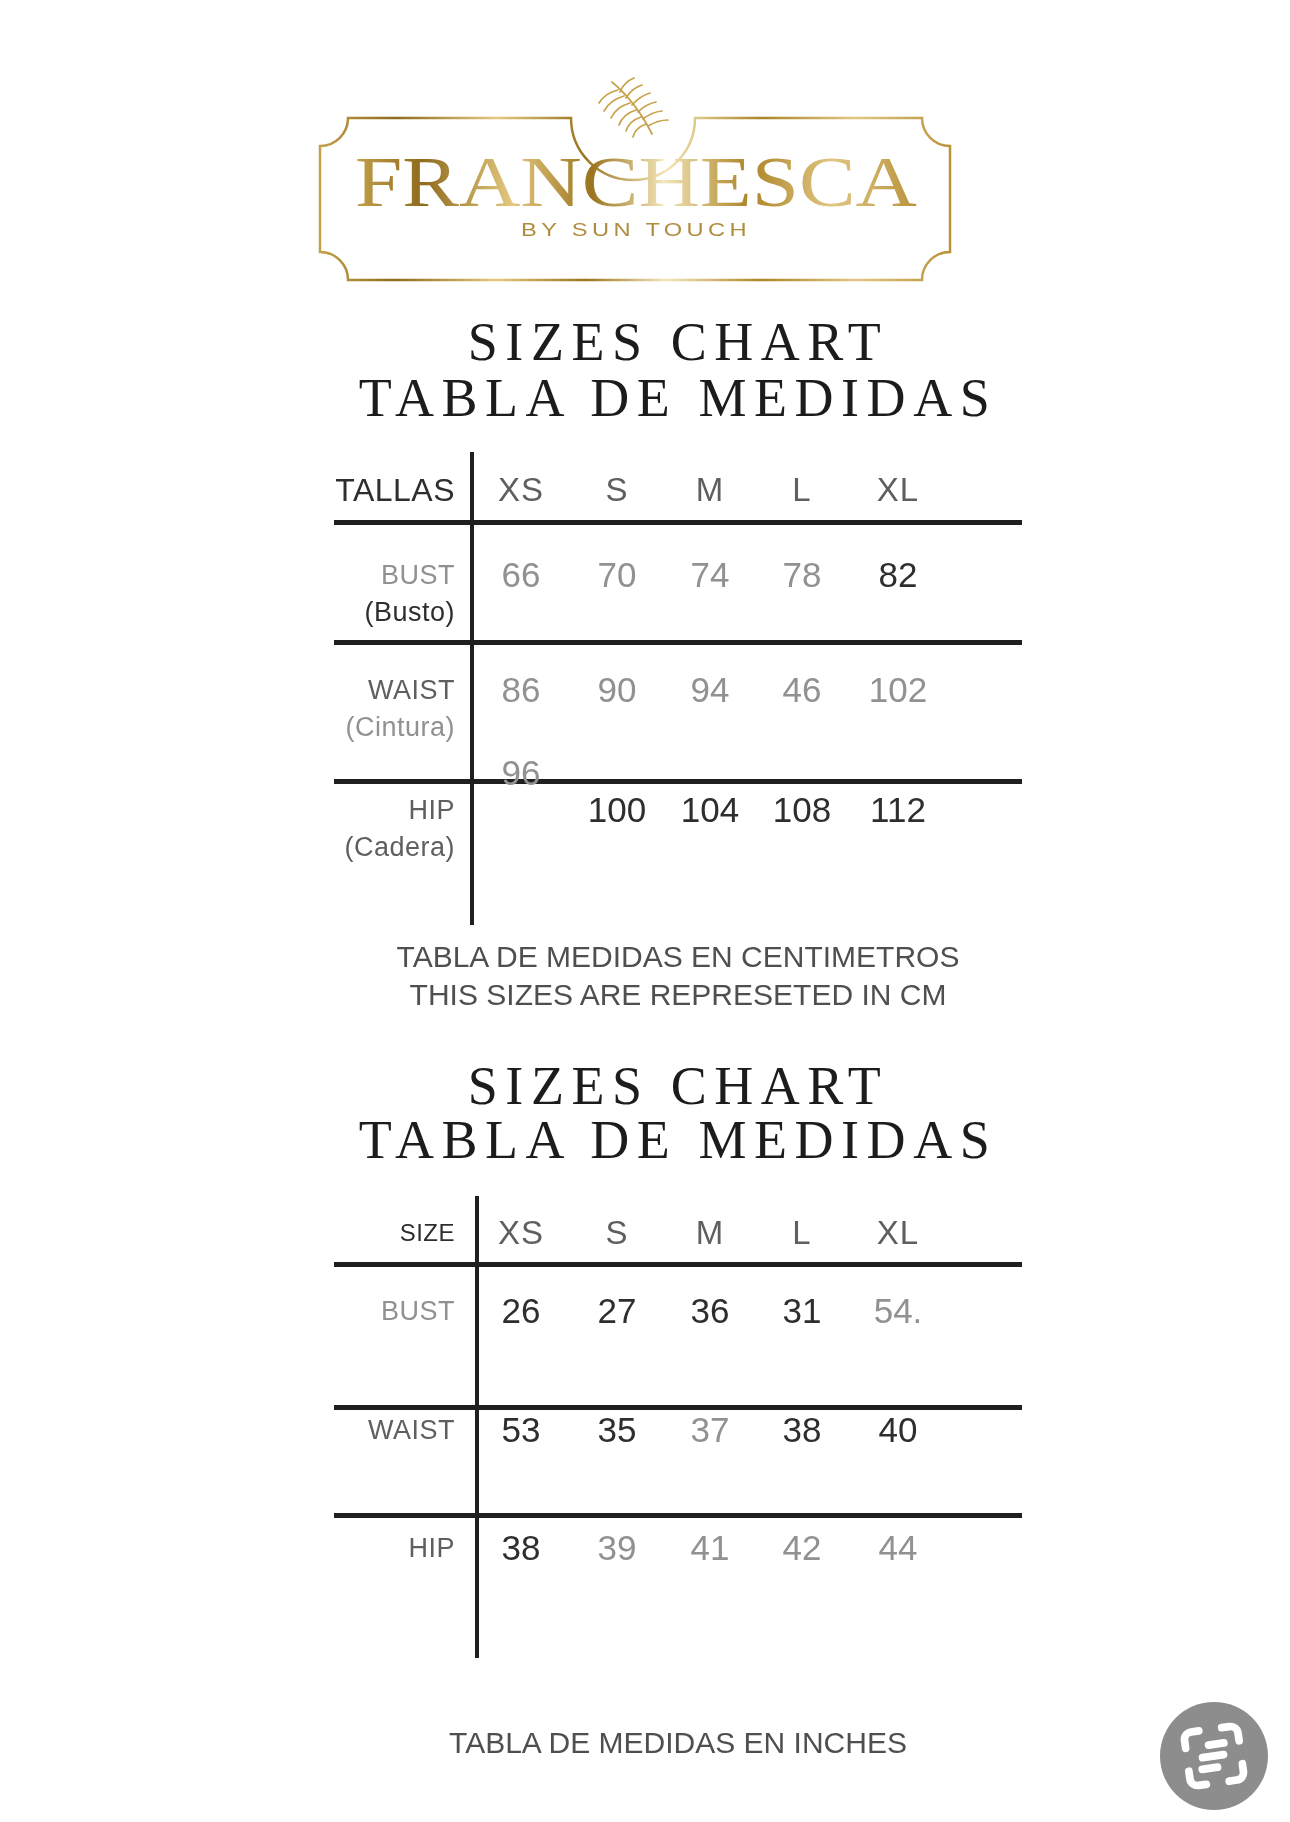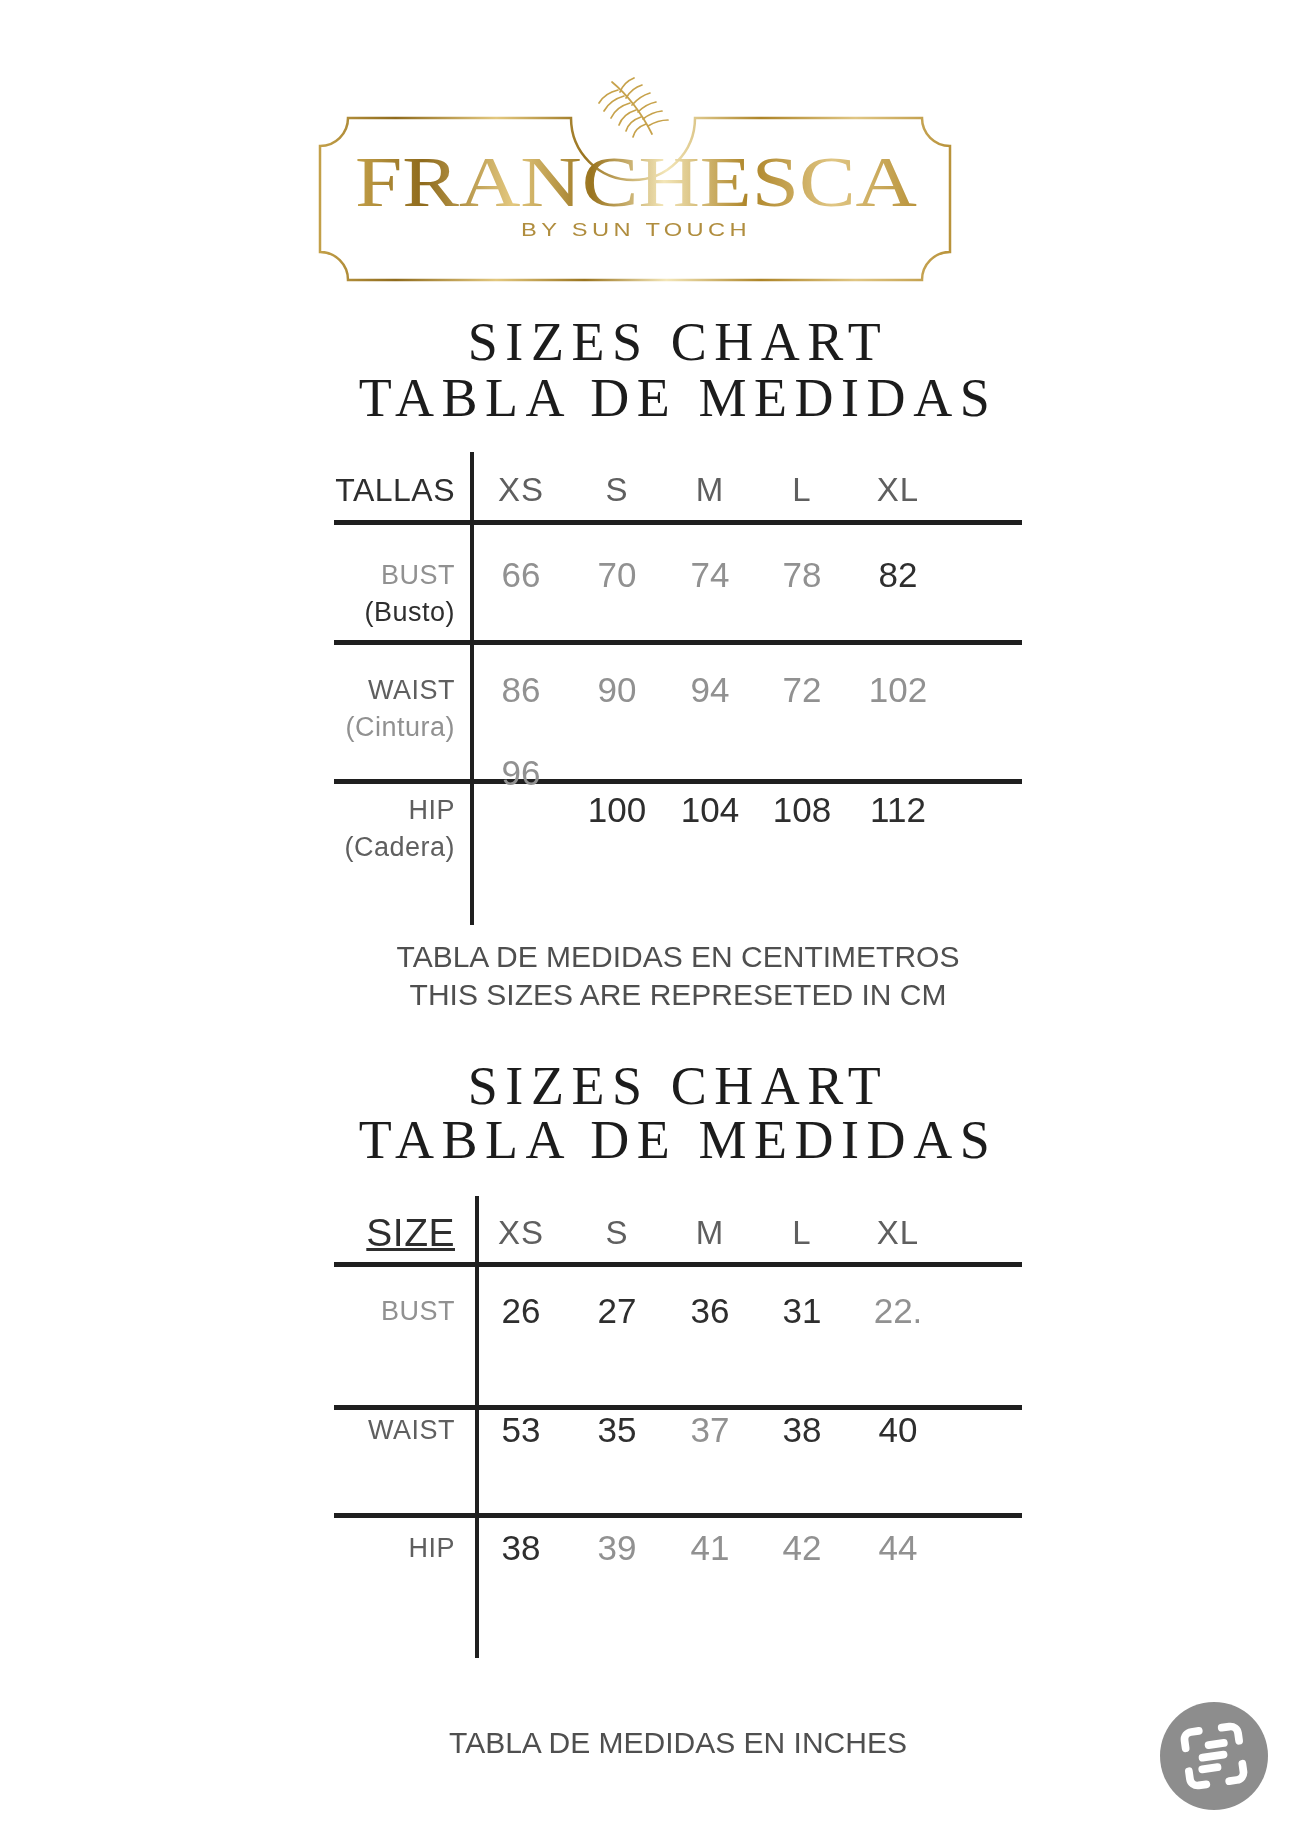--- a/index.html
+++ b/index.html
@@ -112,45 +112,45 @@
     <div class="cell val dim" style="left: 521px; top: 575px;">66</div>
     <div class="cell val dim" style="left: 617px; top: 575px;">70</div>
     <div class="cell val dim" style="left: 710px; top: 575px;">74</div>
     <div class="cell val dim" style="left: 802px; top: 575px;">78</div>
     <div class="cell val strong" style="left: 898px; top: 575px;">82</div>
     <div class="rlabel mid" style="right: 835px; top: 690px;">WAIST</div>
     <div class="rlabel dim" style="right: 835px; top: 727px;">(Cintura)</div>
     <div class="cell val dim" style="left: 521px; top: 690px;">86</div>
     <div class="cell val dim" style="left: 617px; top: 690px;">90</div>
     <div class="cell val dim" style="left: 710px; top: 690px;">94</div>
-    <div class="cell val dim" style="left: 802px; top: 690px;">72</div>
+    <div class="cell val dim" style="left: 802px; top: 690px;">46</div>
     <div class="cell val dim" style="left: 898px; top: 690px;">102</div>
     <div class="rlabel mid" style="right: 835px; top: 810px;">HIP</div>
     <div class="rlabel mid" style="right: 835px; top: 847px;">(Cadera)</div>
     <div class="cell val dim" style="left: 521px; top: 773px;">96</div>
     <div class="cell val strong" style="left: 617px; top: 810px;">100</div>
     <div class="cell val strong" style="left: 710px; top: 810px;">104</div>
     <div class="cell val strong" style="left: 802px; top: 810px;">108</div>
     <div class="cell val strong" style="left: 898px; top: 810px;">112</div>
     <div class="vrule" style="left: 475px; top: 1196px; height: 462px;"></div>
     <div class="hrule" style="left: 334px; top: 1262px; width: 688px;"></div>
     <div class="hrule" style="left: 334px; top: 1405px; width: 688px;"></div>
     <div class="hrule" style="left: 334px; top: 1513px; width: 688px;"></div>
-    <div class="rlabel strong" style="right: 835px; top: 1233px; font-size: 39px; text-decoration: underline;">SIZE</div>
+    <div class="rlabel strong" style="right: 835px; top: 1233px; font-size: 24px;">SIZE</div>
     <div class="cell size-head mid" style="left: 521px; top: 1233px;">XS</div>
     <div class="cell size-head mid" style="left: 617px; top: 1233px;">S</div>
     <div class="cell size-head mid" style="left: 710px; top: 1233px;">M</div>
     <div class="cell size-head mid" style="left: 802px; top: 1233px;">L</div>
     <div class="cell size-head mid" style="left: 898px; top: 1233px;">XL</div>
     <div class="rlabel dim" style="right: 835px; top: 1311px;">BUST</div>
     <div class="cell val strong" style="left: 521px; top: 1311px;">26</div>
     <div class="cell val strong" style="left: 617px; top: 1311px;">27</div>
     <div class="cell val strong" style="left: 710px; top: 1311px;">36</div>
     <div class="cell val strong" style="left: 802px; top: 1311px;">31</div>
-    <div class="cell val dim" style="left: 898px; top: 1311px;">22.</div>
+    <div class="cell val dim" style="left: 898px; top: 1311px;">54.</div>
     <div class="rlabel mid" style="right: 835px; top: 1430px;">WAIST</div>
     <div class="cell val strong" style="left: 521px; top: 1430px;">53</div>
     <div class="cell val strong" style="left: 617px; top: 1430px;">35</div>
     <div class="cell val dim" style="left: 710px; top: 1430px;">37</div>
     <div class="cell val strong" style="left: 802px; top: 1430px;">38</div>
     <div class="cell val strong" style="left: 898px; top: 1430px;">40</div>
     <div class="rlabel mid" style="right: 835px; top: 1548px;">HIP</div>
     <div class="cell val strong" style="left: 521px; top: 1548px;">38</div>
     <div class="cell val dim" style="left: 617px; top: 1548px;">39</div>
     <div class="cell val dim" style="left: 710px; top: 1548px;">41</div>

